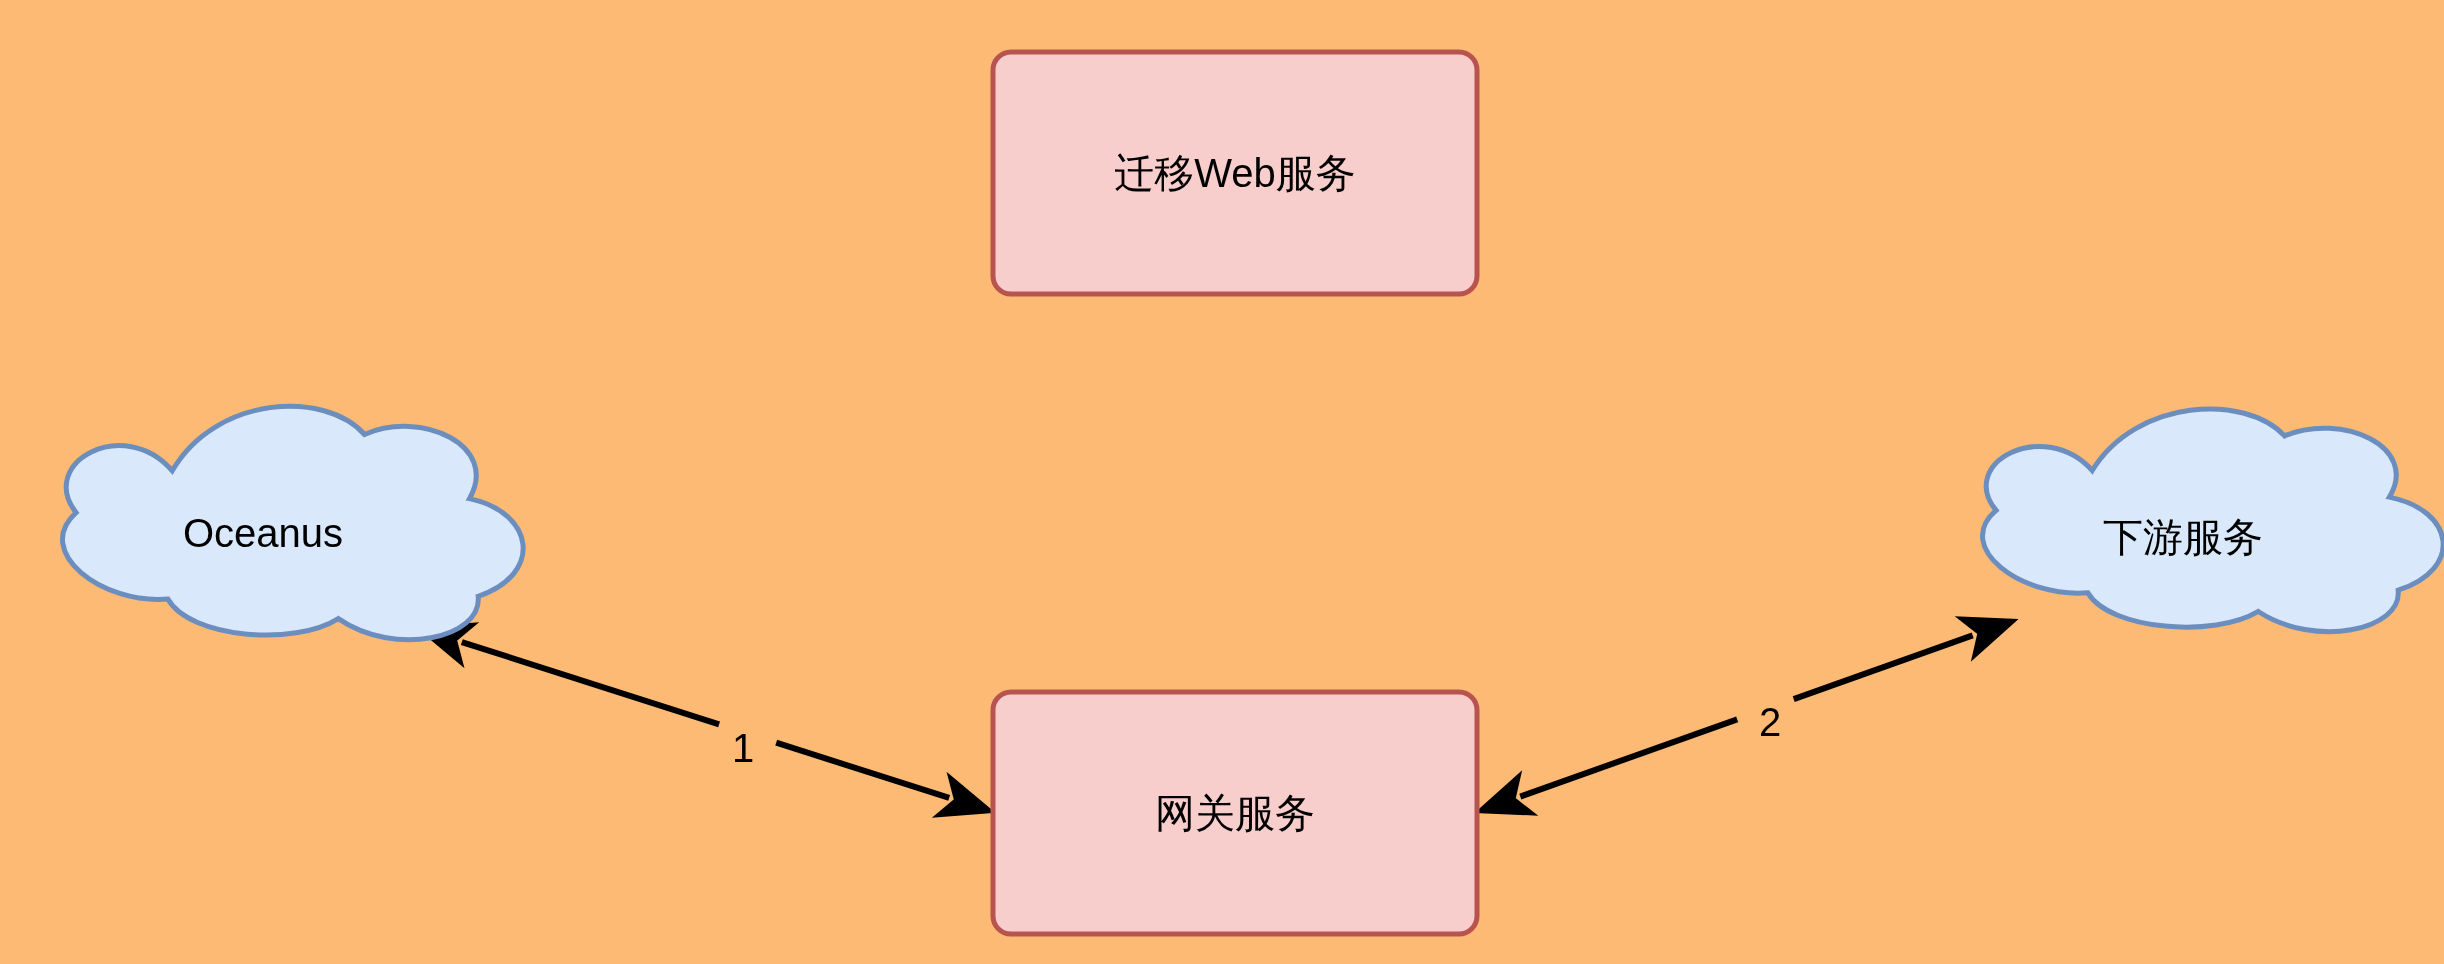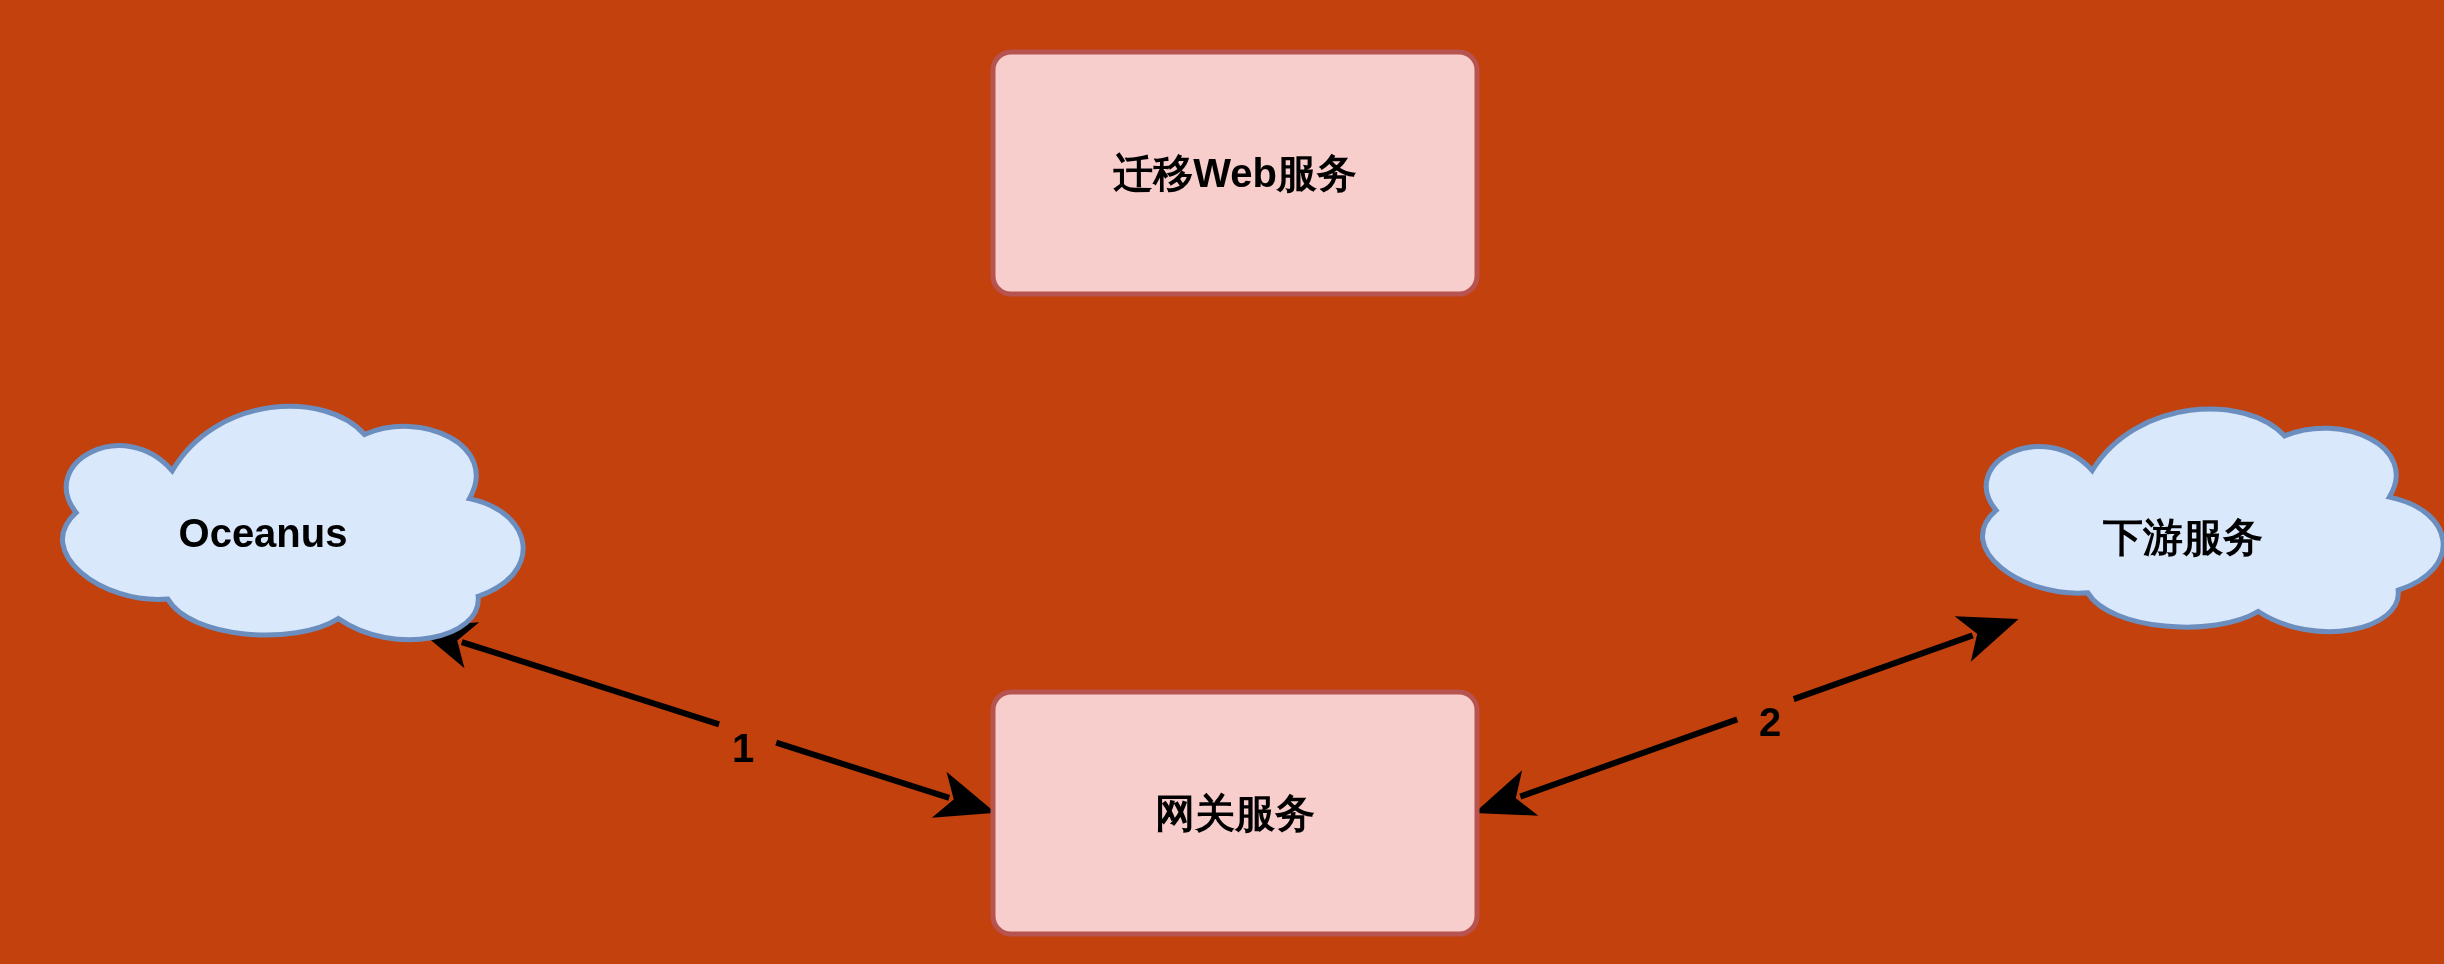--- a/index.html
+++ b/index.html
@@ -8,23 +8,22 @@
     padding: 0;
     background: #ffffff;
   }
   body {
     font-family: "Liberation Sans", "DejaVu Sans", sans-serif;
   }
   #canvas {
     position: relative;
     width: 2444px;
     height: 964px;
-    background: #c2410c;
+    background: #fdba74;
     overflow: hidden;
-    font-weight: bold;
   }
   #diagram-svg {
     position: absolute;
     left: 0;
     top: 0;
     width: 2444px;
     height: 964px;
     display: block;
   }
   .node-label {

